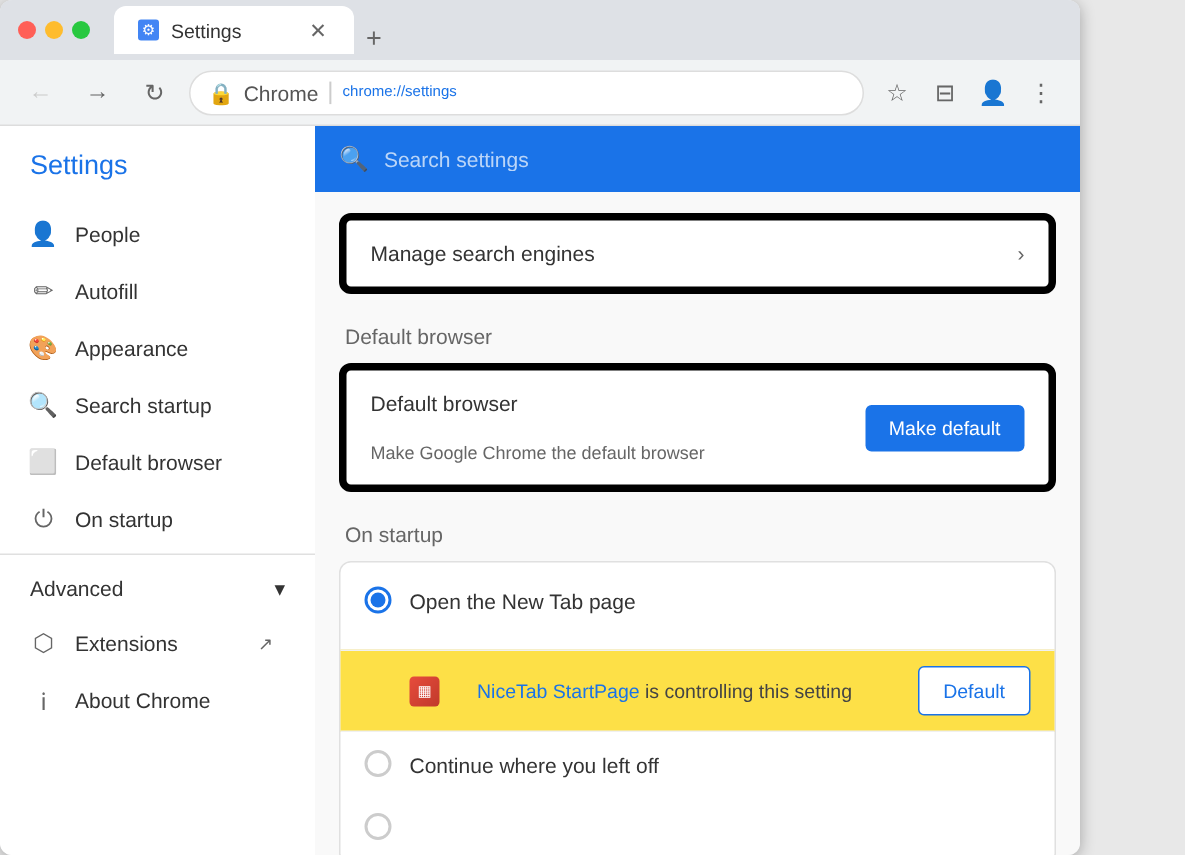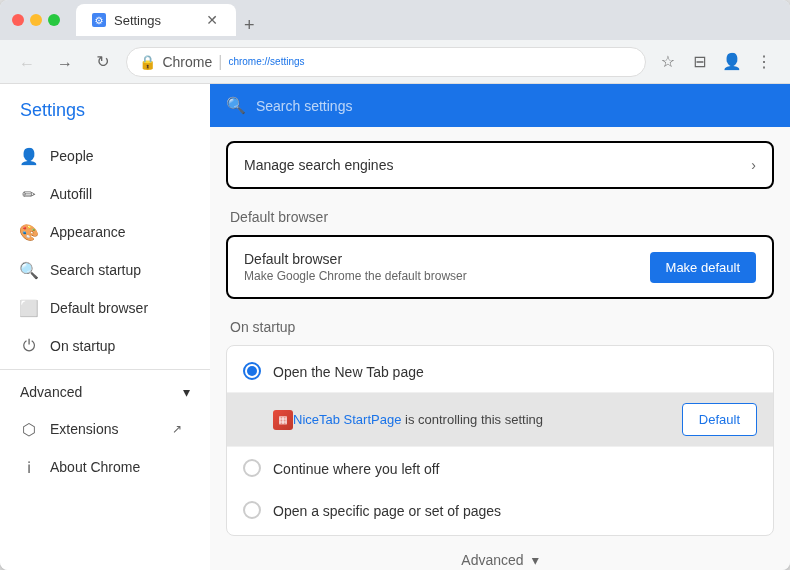--- a/index.html
+++ b/index.html
@@ -1,19 +1,19 @@
 <!DOCTYPE html>
 <html><head>
   <meta charset="utf-8">
   <style>
     * { box-sizing: border-box; margin: 0; padding: 0; }
     body { font-family: 'Segoe UI', Arial, sans-serif; background: #e8e8e8; width: 790px; height: 570px; overflow: hidden; }
 
     
-    .browser-window { width: 790px; height: 570px; background: #f1f3f4; border-radius: 8px; overflow: hidden; display: flex; flex-direction: column; box-shadow: 0 2px 10px rgba(0,0,0,0.3); }
+    .browser-window { width: 720px; height: 570px; background: #f1f3f4; border-radius: 8px; overflow: hidden; display: flex; flex-direction: column; box-shadow: 0 2px 10px rgba(0,0,0,0.3); }
 
     
     .title-bar { background: #dee1e6; height: 40px; display: flex; align-items: center; padding: 0 12px; gap: 8px; }
     .window-controls { display: flex; gap: 6px; }
     .win-btn { width: 12px; height: 12px; border-radius: 50%; border: none; cursor: pointer; }
     .win-close { background: #ff5f57; }
     .win-min { background: #febc2e; }
     .win-max { background: #28c840; }
     .tab-bar { display: flex; align-items: flex-end; margin-left: 8px; flex: 1; }
     .tab { background: #fff; border-radius: 8px 8px 0 0; padding: 6px 16px; display: flex; align-items: center; gap: 8px; font-size: 12px; color: #333; min-width: 160px; height: 32px; }
@@ -52,40 +52,40 @@
     .search-input::placeholder { color: rgba(255,255,255,0.7); }
 
     
     .content-area { padding: 0 16px 16px; }
 
     
     .section { margin-top: 20px; }
     .section-title { font-size: 14px; color: #666; font-weight: 500; margin-bottom: 10px; padding: 0 4px; }
 
     
-    .card { background: #fff; border-radius: 8px; border: 2px solid #000000; overflow: hidden; margin-bottom: 8px; }
+    .card { background: #fff; border-radius: 8px; border: 5px solid #000000; overflow: hidden; margin-bottom: 8px; }
     .card-item { display: flex; align-items: center; padding: 14px 16px; gap: 12px; border-bottom: 1px solid #f0f0f0; cursor: pointer; }
     .card-item:last-child { border-bottom: none; }
     .card-item-text { flex: 1; }
     .card-item-title { font-size: 14px; color: #333; }
-    .card-item-sub { font-size: 12px; color: #666; margin-top: 2px; }
+    .card-item-sub { font-size: 12px; color: #666; margin-top: 18px; }
     .card-item-arrow { color: #666; font-size: 14px; }
 
     
     .btn-primary { background: #1a73e8; color: #fff; border: none; border-radius: 4px; padding: 8px 16px; font-size: 13px; cursor: pointer; white-space: nowrap; }
     .btn-outline { background: #fff; color: #1a73e8; border: 1px solid #1a73e8; border-radius: 4px; padding: 8px 16px; font-size: 13px; cursor: pointer; white-space: nowrap; }
 
     
     .startup-card { background: #fff; border-radius: 8px; border: 1px solid #e0e0e0; padding: 4px 0; }
     .radio-item { display: flex; align-items: flex-end; padding: 12px 16px; gap: 12px; cursor: pointer; }
     .radio-circle { width: 18px; height: 18px; border-radius: 50%; border: 2px solid #ccc; flex-shrink: 0; display: flex; align-items: center; justify-content: center; }
     .radio-circle.selected { border-color: #1a73e8; }
     .radio-circle.selected::after { content: ''; width: 10px; height: 10px; background: #1a73e8; border-radius: 50%; }
     .radio-label { font-size: 14px; color: #333; }
-    .extension-notice { display: flex; align-items: center; padding: 10px 16px 10px 46px; gap: 0; background: #e5e5e5; border-top: 1px solid #f0f0f0; border-bottom: 1px solid #f0f0f0; }
+    .extension-notice { display: flex; align-items: center; padding: 10px 16px 10px 46px; gap: 25px; background: #fde047; border-top: 1px solid #f0f0f0; border-bottom: 1px solid #f0f0f0; margin-top: 12px; }
     .ext-icon { width: 20px; height: 20px; background: linear-gradient(135deg, #e74c3c, #c0392b); border-radius: 3px; display: flex; align-items: center; justify-content: center; flex-shrink: 0; }
     .ext-icon::after { content: '▦'; font-size: 10px; color: white; }
     .ext-text { font-size: 13px; color: #444; flex: 1; }
     .ext-link { color: #1a73e8; text-decoration: none; }
 
     
     .advanced-footer { display: flex; align-items: center; justify-content: center; gap: 8px; padding: 16px; color: #666; font-size: 14px; cursor: pointer; }
 
     .content-wrapper { position: relative; flex: 1; overflow: hidden; display: flex; }
     .main-panel { position: relative; z-index: 1; }
@@ -221,21 +221,20 @@
               <button class="btn-outline">Default</button>
             </div>
 
             <div class="radio-item">
               <div class="radio-circle"></div>
               <span class="radio-label">Continue where you left off</span>
             </div>
 
             <div class="radio-item">
               <div class="radio-circle"></div>
-              <span class="radio-label">Open a specific page or set of pages</span>
             </div>
           </div>
         </div>
 
         <div class="advanced-footer">
           <span>Advanced</span>
           <span>▾</span>
         </div>
       </div>
     </div>

